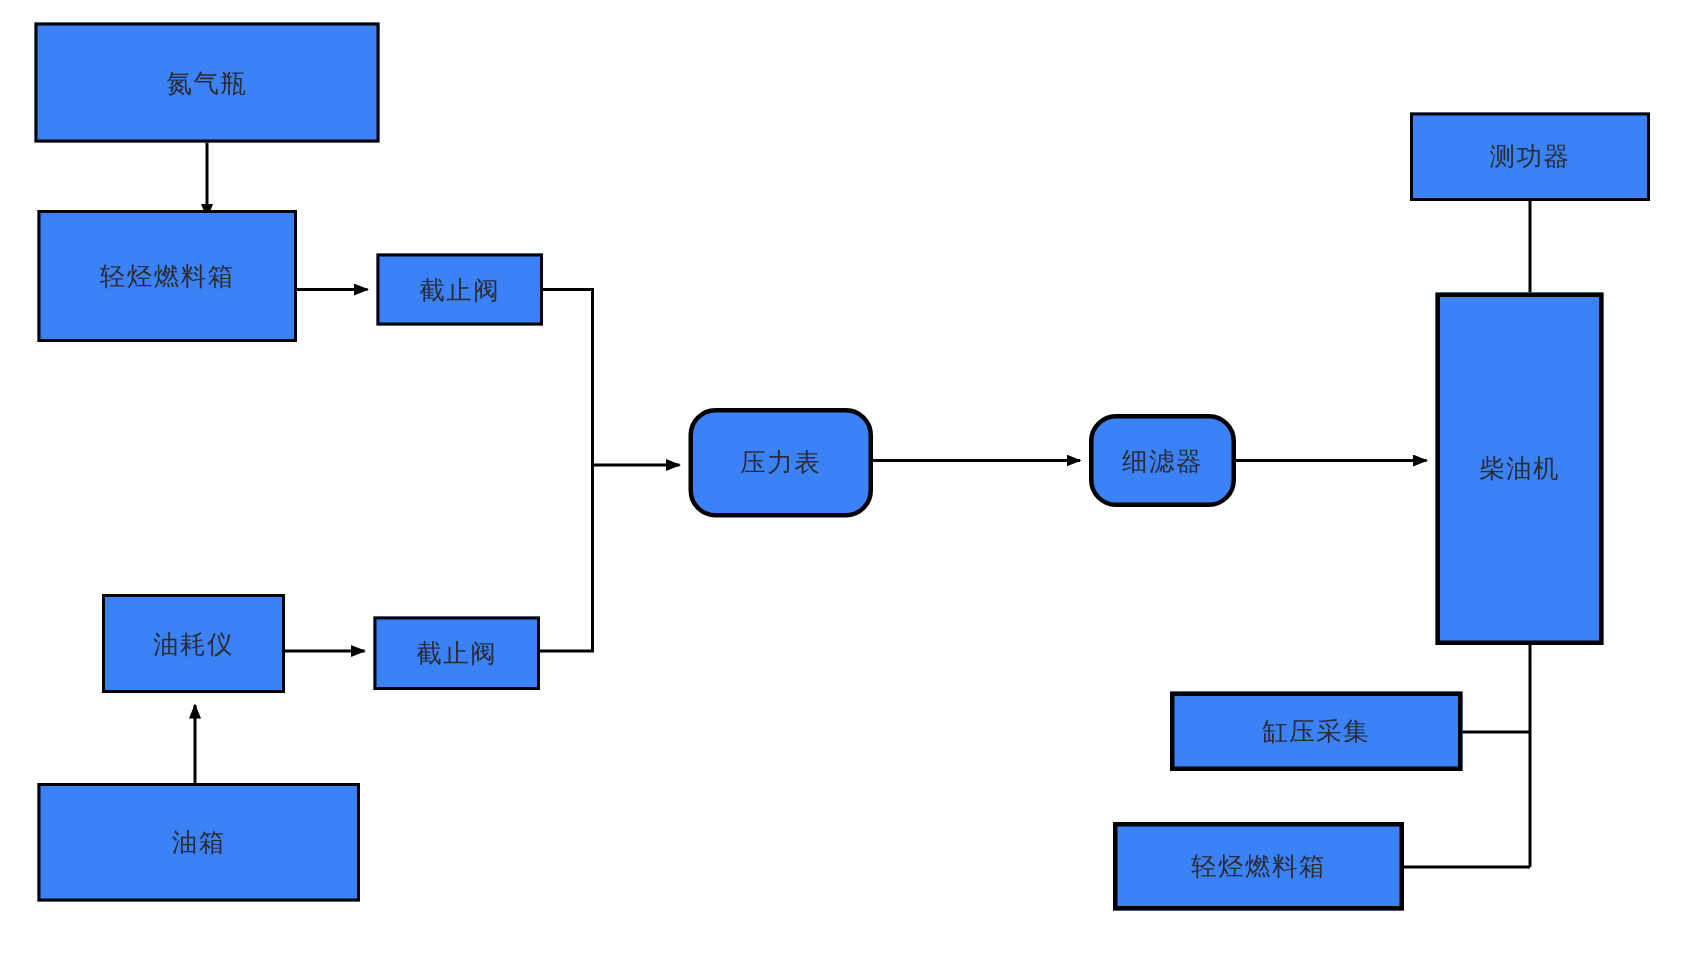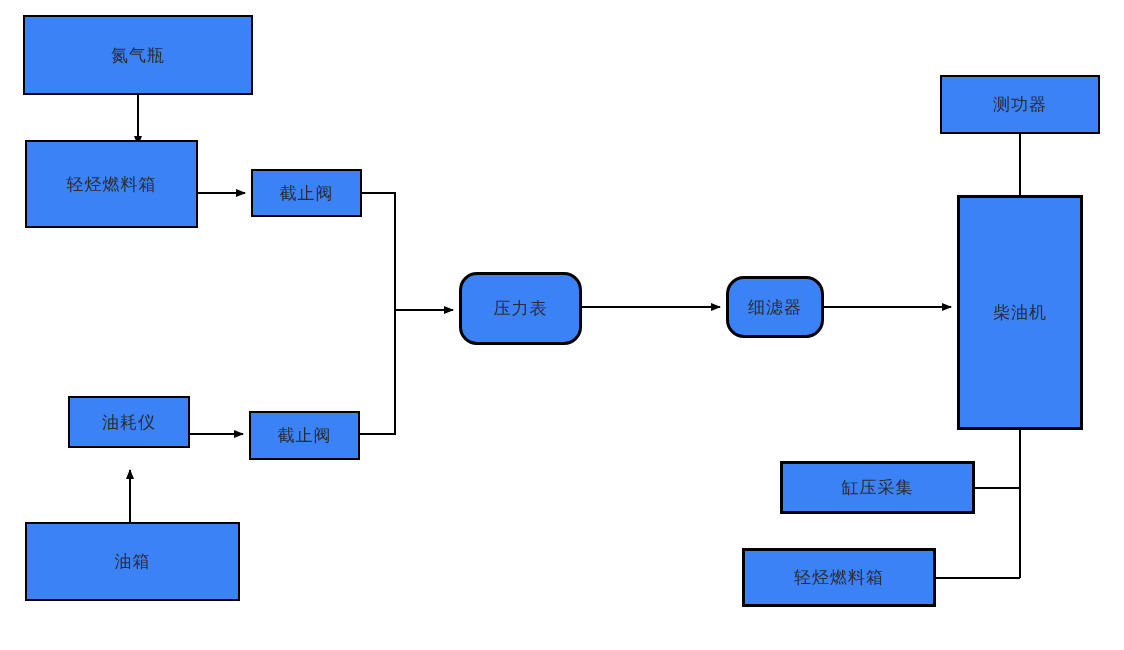--- a/index.html
+++ b/index.html
@@ -80,39 +80,39 @@
   <div id="node-layer">
       <div class="node" style="left: 23px; top: 15px; width: 230px; height: 80px; border-color: rgb(0, 0, 0);">
         <span class="label" style="color: rgb(43, 43, 51);">氮气瓶</span>
       </div>
       <div class="node" style="left: 25px; top: 140px; width: 173px; height: 88px; border-color: rgb(0, 0, 0); align-items: center;">
         <span class="label" style="color: rgb(43, 43, 51);">轻烃燃料箱</span>
       </div>
       <div class="node" style="left: 251px; top: 169px; width: 111px; height: 48px; border-color: rgb(0, 0, 0);">
         <span class="label" style="color: rgb(43, 43, 51);">截止阀</span>
       </div>
-      <div class="node" style="left: 68px; top: 396px; width: 122px; height: 52px; border-color: rgb(0, 0, 0);">
+      <div class="node" style="left: 68px; top: 396px; width: 122px; height: 66px; border-color: rgb(0, 0, 0);">
         <span class="label" style="color: rgb(43, 43, 51);">油耗仪</span>
       </div>
       <div class="node" style="left: 25px; top: 522px; width: 215px; height: 79px; border-color: rgb(0, 0, 0);">
         <span class="label" style="color: rgb(43, 43, 51);">油箱</span>
       </div>
       <div class="node" style="left: 249px; top: 411px; width: 111px; height: 49px; border-color: rgb(0, 0, 0);">
         <span class="label" style="color: rgb(43, 43, 51);">截止阀</span>
       </div>
       <div class="node rounded" style="left: 459px; top: 272px; width: 123px; height: 73px; border-color: rgb(0, 0, 0);">
         <span class="label" style="color: rgb(43, 43, 51);">压力表</span>
       </div>
       <div class="node rounded" style="left: 726px; top: 276px; width: 98px; height: 62px; border-color: rgb(0, 0, 0);">
         <span class="label" style="color: rgb(43, 43, 51); text-align: right;">细滤器</span>
       </div>
       <div class="node" style="left: 940px; top: 75px; width: 160px; height: 59px; border-color: rgb(0, 0, 0);">
         <span class="label" style="color: rgb(43, 43, 51);">测功器</span>
       </div>
-      <div class="node thick" style="left: 957px; top: 195px; width: 126px; height: 235px; border-color: rgb(0, 0, 0);">
+      <div class="node thick" style="left: 957px; top: 195px; width: 112px; height: 235px; border-color: rgb(0, 0, 0);">
         <span class="label" style="color: rgb(43, 43, 51);">柴油机</span>
       </div>
       <div class="node thick" style="left: 780px; top: 461px; width: 195px; height: 53px; border-color: rgb(0, 0, 0);">
         <span class="label" style="color: rgb(43, 43, 51);">缸压采集</span>
       </div>
       <div class="node thick" style="left: 742px; top: 548px; width: 194px; height: 59px; border-color: rgb(0, 0, 0);">
         <span class="label" style="color: rgb(43, 43, 51);">轻烃燃料箱</span>
       </div>
     </div>
 </div>

